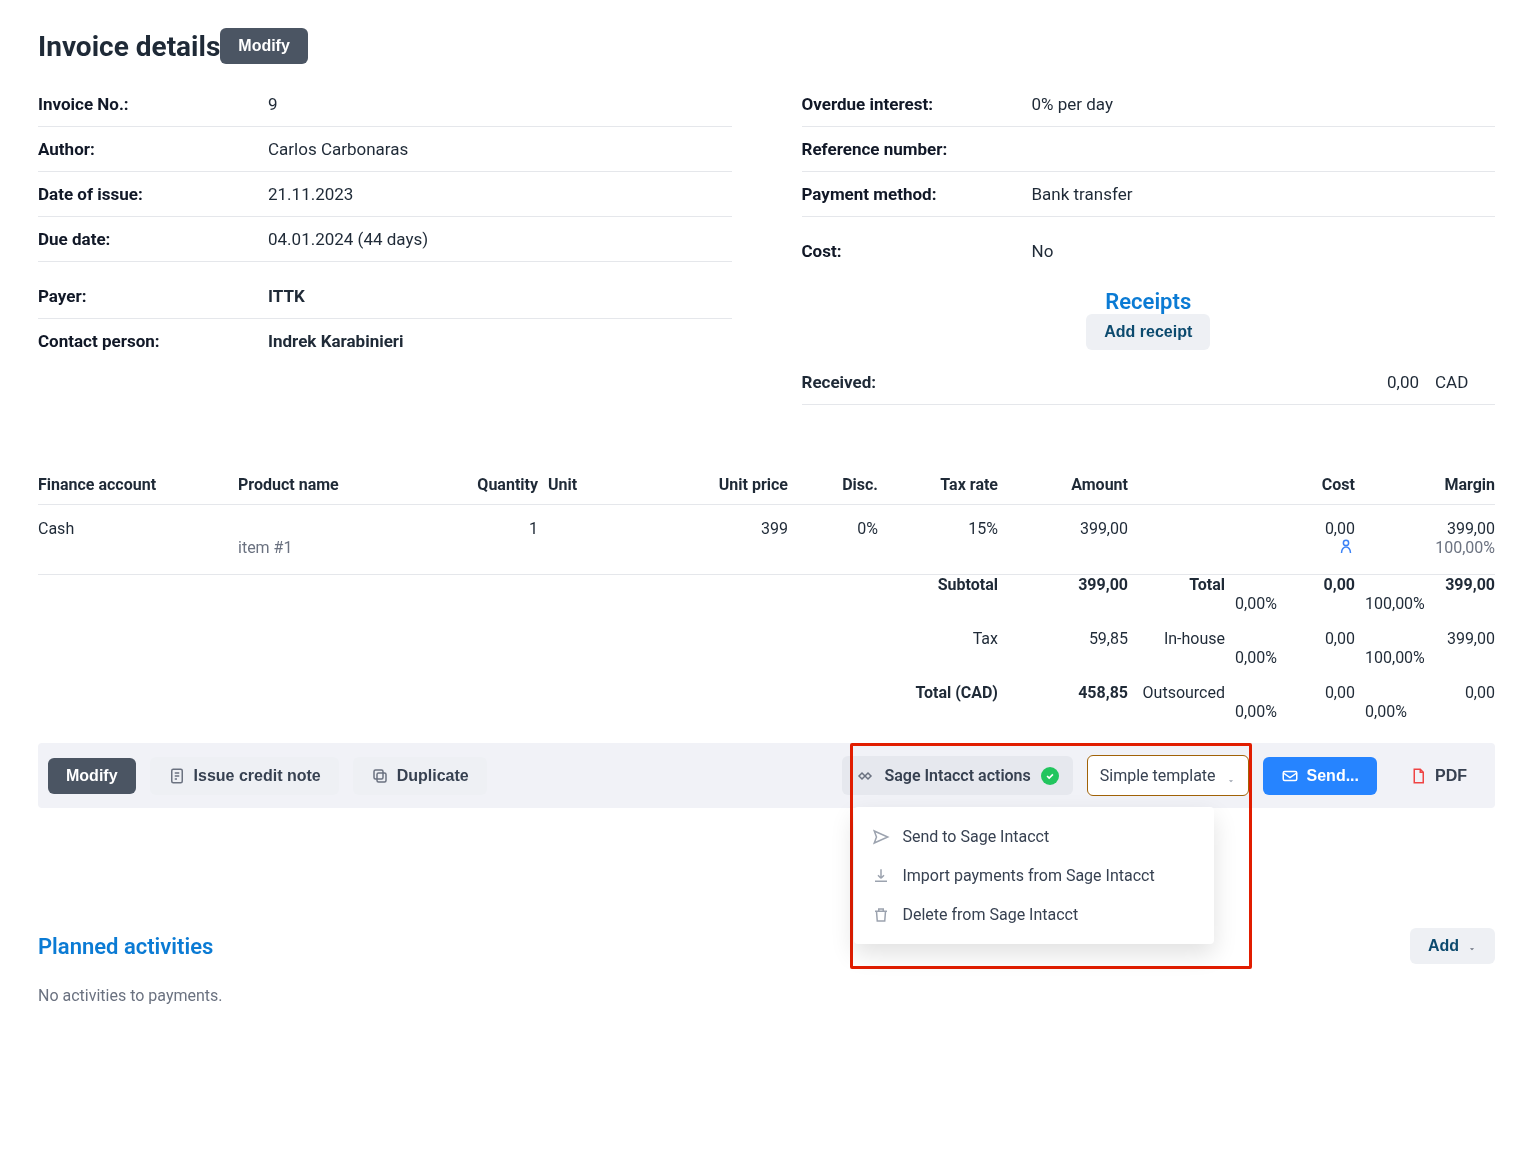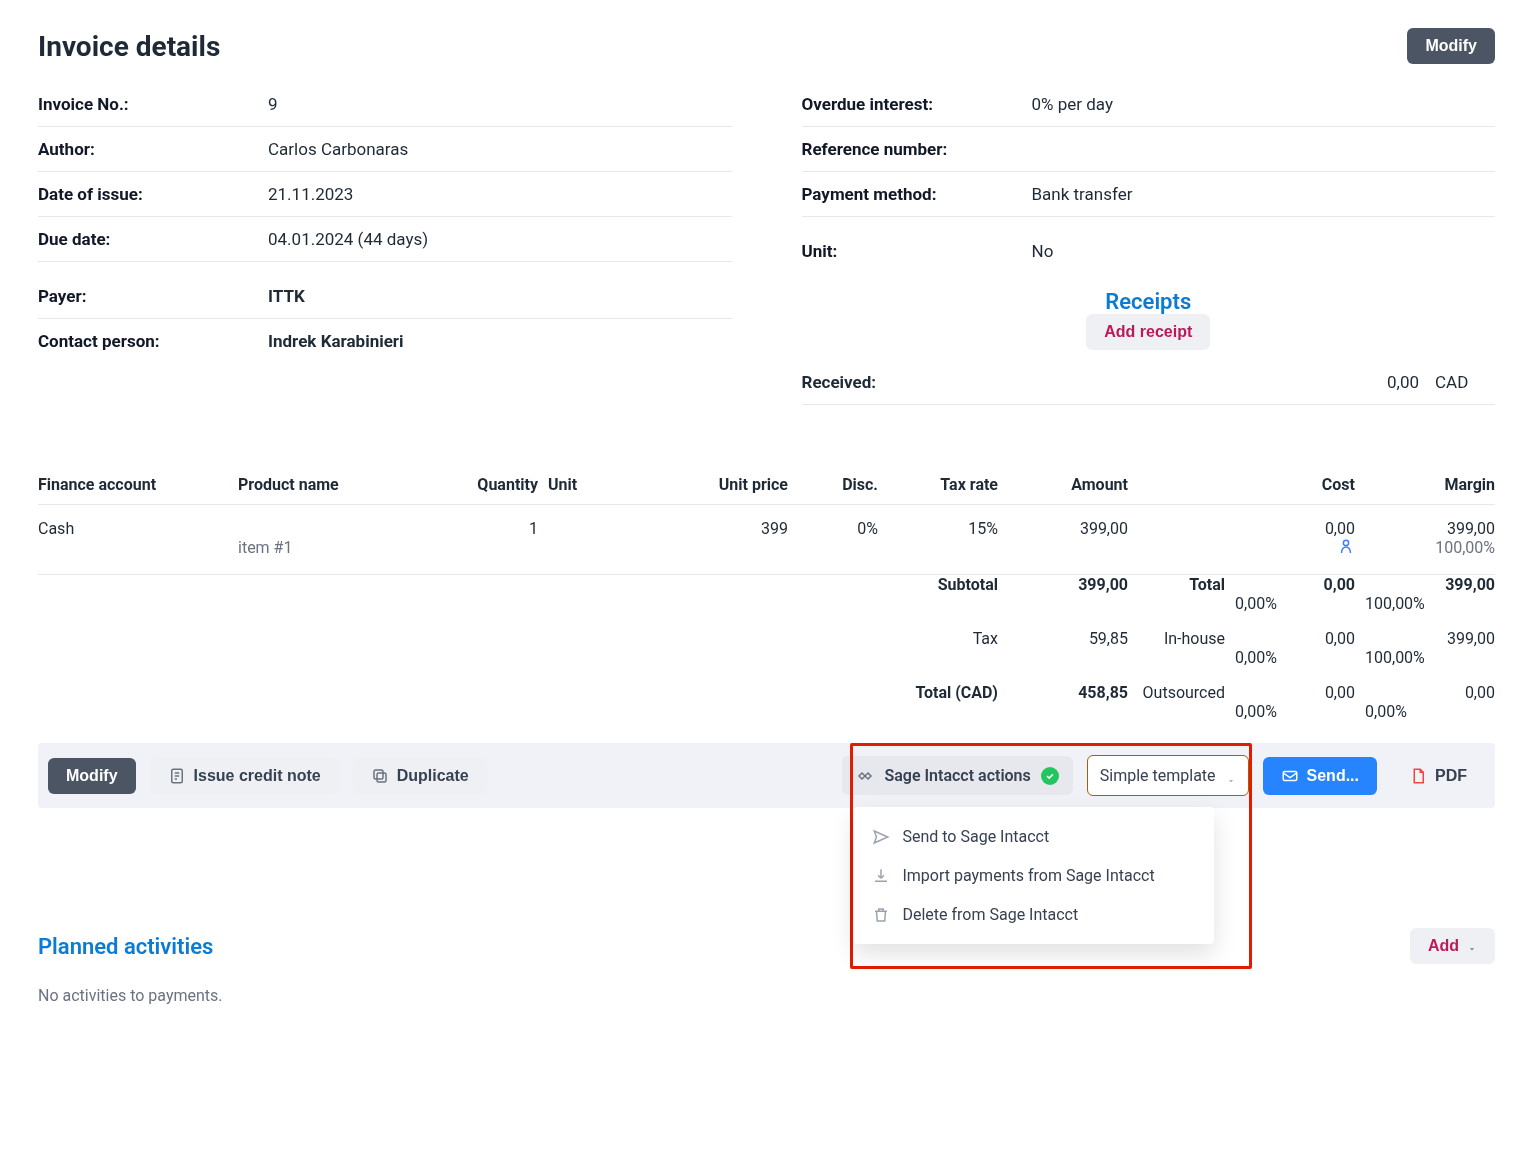--- a/index.html
+++ b/index.html
@@ -8,27 +8,27 @@
     --line:#e5e7eb;
     --blue:#0b7bd4;
     --blue-btn:#2684ff;
     --header-dark:#4b5563;
     --chip-green:#22c55e;
     --bg:#ffffff;
     --bar:#f1f2f7;
   }
   html,body{margin:0;padding:0;background:#fff;color:var(--text);font-family:-apple-system,BlinkMacSystemFont,"Segoe UI",Roboto,Arial,sans-serif;}
   .page{width:1533px;margin:0 auto;padding:28px 38px 40px 38px;box-sizing:border-box;}
-  .top{display:flex;align-items:center;justify-content:space-between;margin-bottom:18px;}
+  .top{display:flex;align-items:center;margin-bottom:18px;}
   .title{font-size:28px;font-weight:700;}
   .btn{display:inline-flex;align-items:center;gap:8px;border:0;border-radius:6px;padding:10px 18px;font-size:16px;font-weight:600;cursor:pointer;line-height:1;}
   .btn-dark{background:var(--header-dark);color:#fff;}
   .btn-light{background:#eef0f4;color:#374151;}
   .btn-blue{background:var(--blue-btn);color:#fff;}
-  .btn-plain{background:#eef0f4;color:#be185d;}
+  .btn-plain{background:#eef0f4;color:#0c4a6e;}
   .btn-ghost{background:transparent;color:#374151;}
   .cols{display:grid;grid-template-columns:1fr 1fr;gap:70px;}
   .kv{width:100%;border-collapse:collapse;}
   .kv td{padding:12px 0;border-bottom:1px solid var(--line);font-size:17px;}
   .kv td:first-child{font-weight:700;width:230px;color:#111827;}
   .kv tr.nb td{border-bottom:none;}
   .receipts-head{display:flex;align-items:center;justify-content:space-between;margin-top:16px;flex-direction:column;}
   .receipts-title{color:var(--blue);font-size:22px;font-weight:600;}
   .recv-table{width:100%;border-collapse:collapse;margin-top:10px;}
   .recv-table td{padding:12px 0;border-bottom:1px solid var(--line);font-size:17px;}
@@ -128,21 +128,21 @@
         </tr>
         <tr>
           <td>Payment method:</td>
           <td>Bank transfer</td>
         </tr>
       </tbody>
         </table>
       <table class="kv" style="margin-top:12px;">
         <tbody>
             <tr class="nb">
-          <td>Unit:</td>
+          <td>Cost:</td>
           <td>No</td>
         </tr>
       </tbody>
         </table>
 
       <div class="receipts-head">
         <div class="receipts-title">Receipts</div>
         <button class="btn btn-plain">Add receipt</button>
       </div>
 

